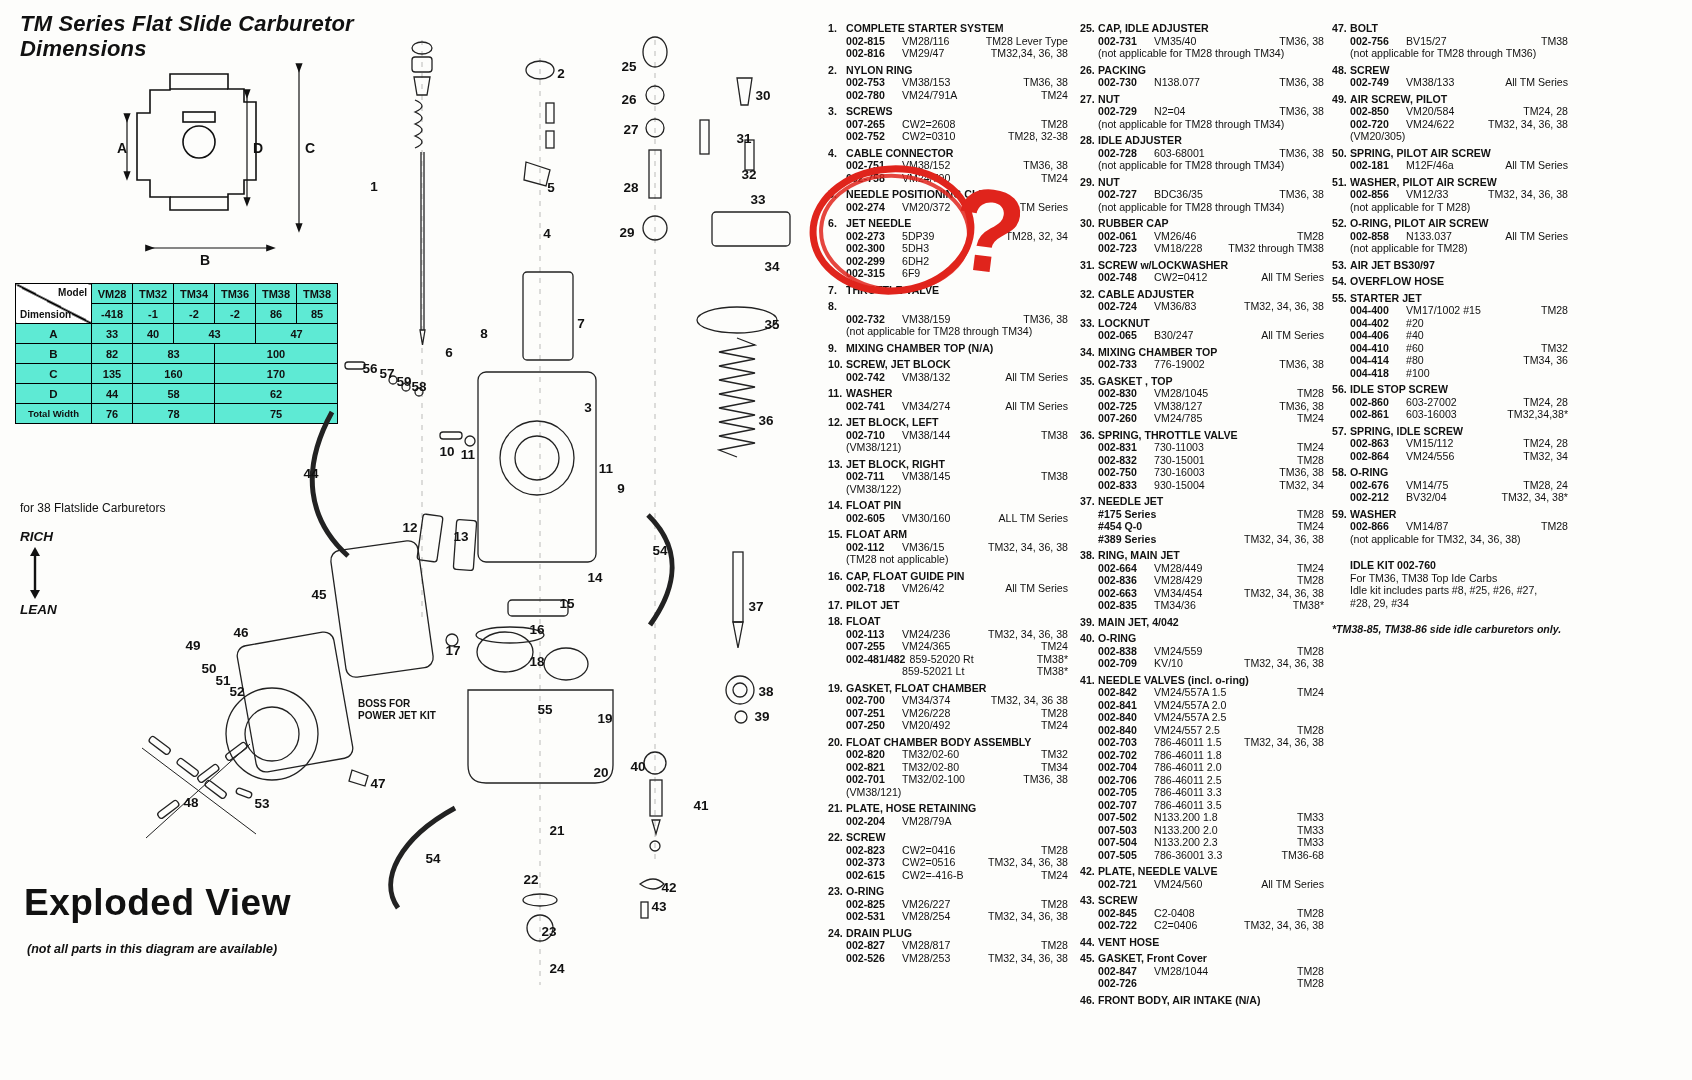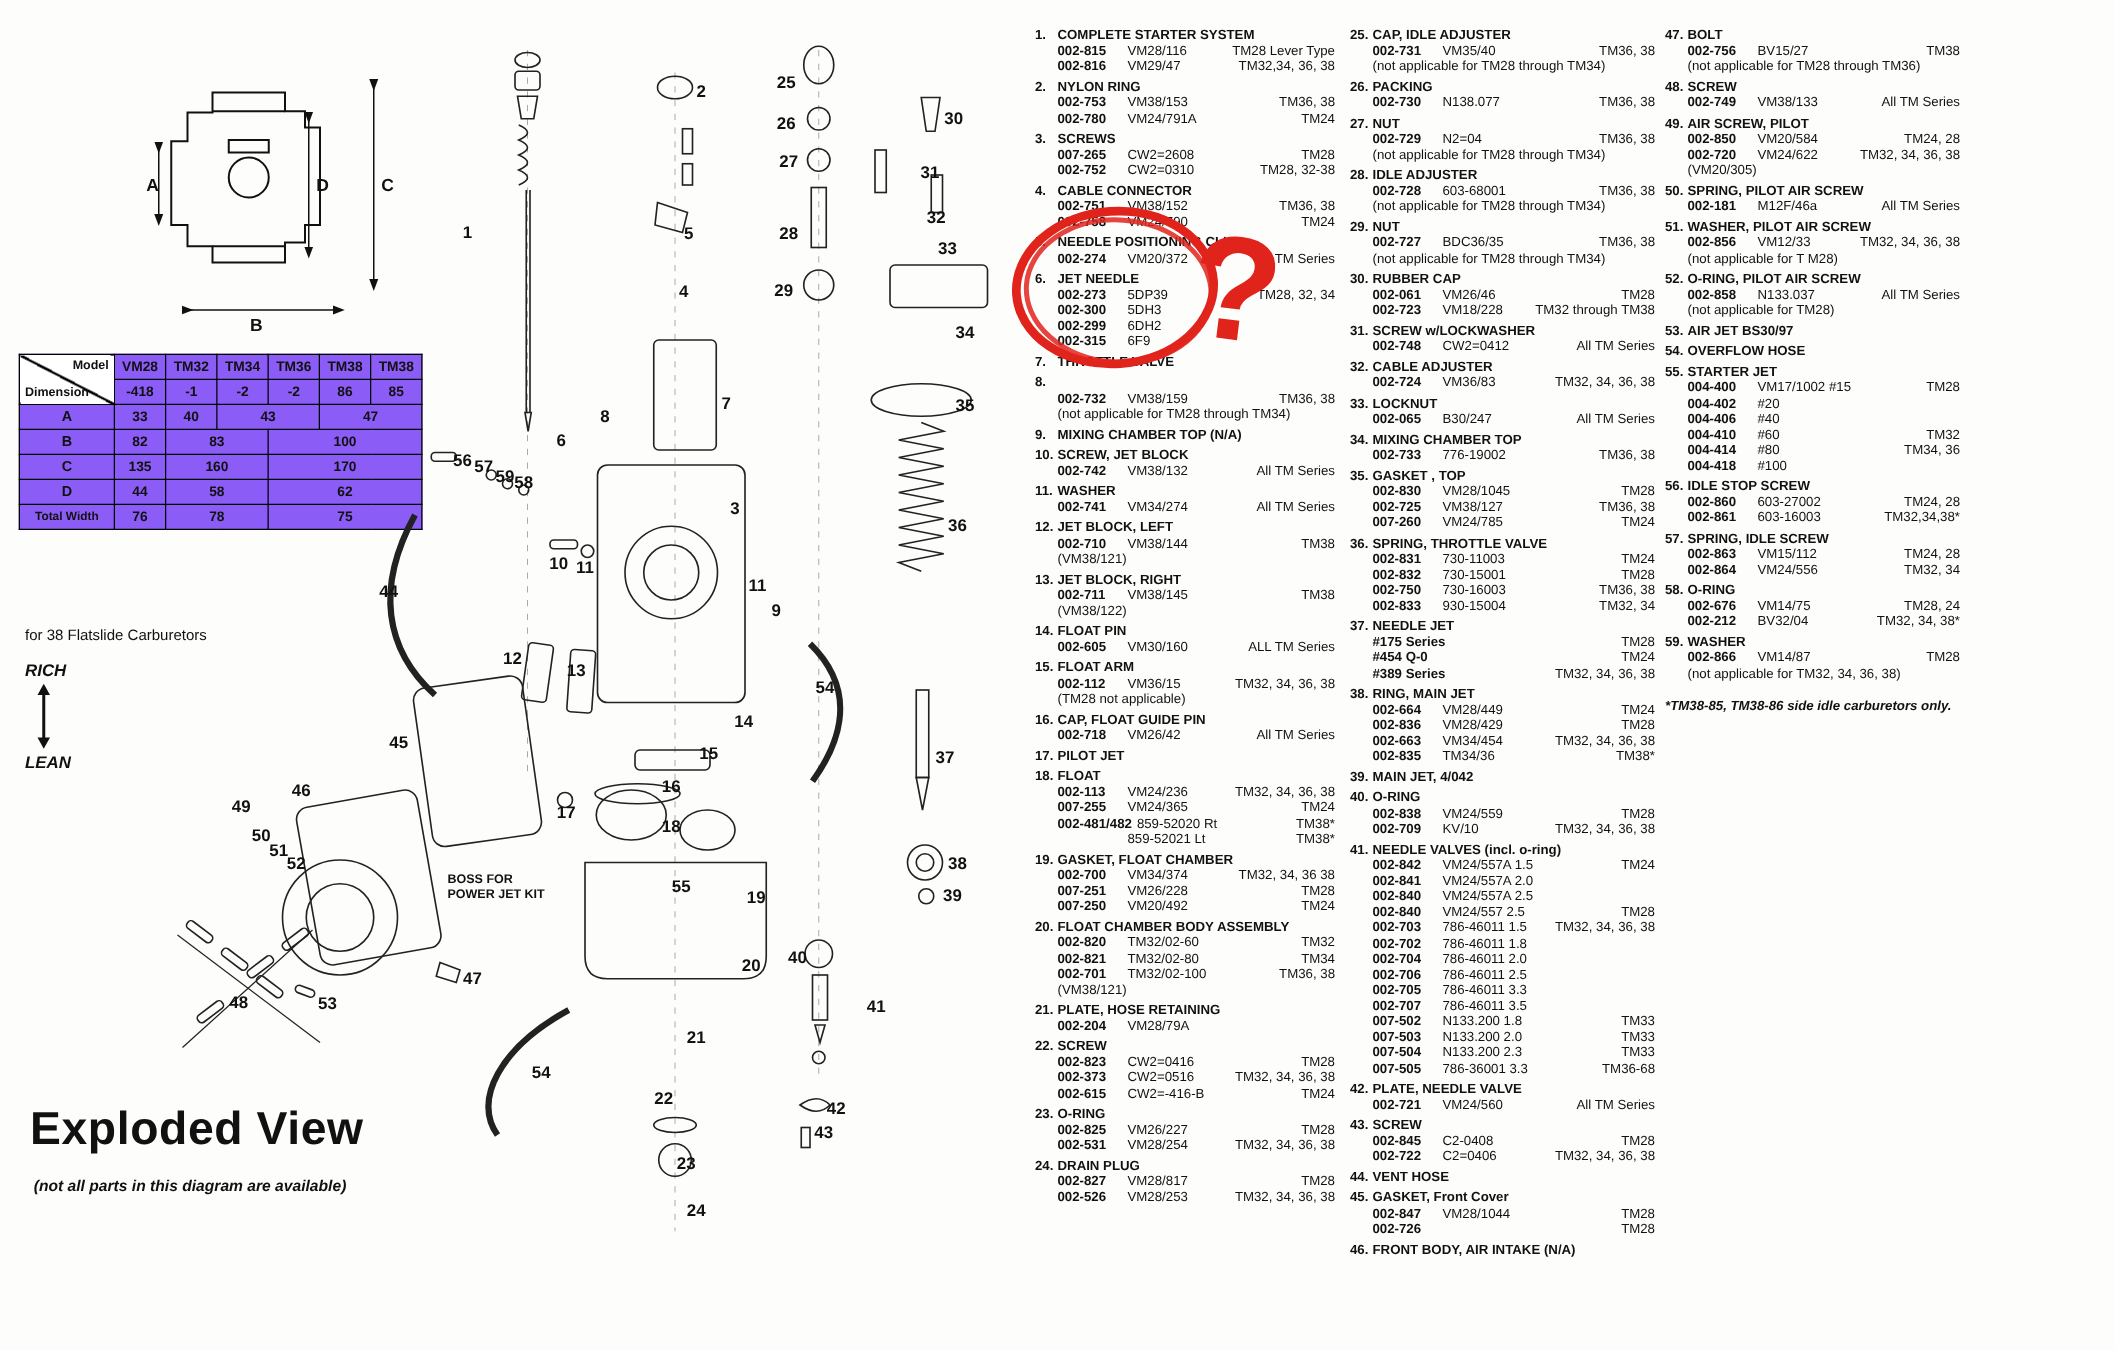--- a/index.html
+++ b/index.html
@@ -6,21 +6,21 @@
   html,body { background:#999; }
   body { font-family:"Liberation Sans", sans-serif; }
   .page { position:relative; width:1692px; height:1080px; background:#fdfdfb; color:#111; overflow:hidden; }
 
   
   .doc-title { position:absolute; left:20px; top:12px; font-style:italic; font-weight:bold; font-size:22px; line-height:1.12; letter-spacing:0.2px; }
 
   .dim-diagram-svg { position:absolute; left:95px; top:52px; }
   .dim-label { position:absolute; font-weight:bold; font-size:14px; }
 
-  #dim-table { position:absolute; left:15px; top:283px; border-collapse:collapse; font-size:11px; background:#8b5cf6; }
+  #dim-table { position:absolute; left:15px; top:283px; border-collapse:collapse; font-size:11px; background:#5eead4; }
   #dim-table td { border:1.6px solid #000; text-align:center; font-weight:bold; padding:1px 2px; height:20px; }
   #dim-table td.mcell { width:41px; }
   #dim-table td.corner { width:76px; position:relative; font-size:10px; font-weight:bold;
      background:linear-gradient(to top right, #fff calc(50% - 1px), #000 calc(50% - 1px), #000 calc(50% + 1px), #fff calc(50% + 1px)); }
   #dim-table .c-top { position:absolute; top:3px; right:4px; }
   #dim-table .c-bot { position:absolute; bottom:3px; left:4px; }
   #dim-table td.rlabel { font-size:11.5px; }
   #dim-table td.rlabel.small { font-size:9.5px;margin-top:45px; }
 
   .sjn { position:absolute; left:20px; top:500px; width:312px; }
@@ -56,20 +56,24 @@
   .pnote.bi { font-weight:bold; font-style:italic; padding-left:0; }
 
   
   .red-annotation { position:absolute; left:780px; top:130px; pointer-events:none; z-index:9; }
 </style>
 </head>
 <body>
 
 <div class="page">
 
+  <div class="doc-title">
+    <div>TM Series Flat Slide Carburetor</div>
+    <div>Dimensions</div>
+  </div>
 
   <svg class="dim-diagram-svg" width="230" height="215" viewBox="0 0 230 215">
     <defs>
       <marker id="ah" markerWidth="8" markerHeight="8" refX="4" refY="4" orient="auto">
         <path d="M0 1 L8 4 L0 7 Z" fill="#111"></path>
       </marker>
     </defs>
     <g stroke="#111" fill="none" stroke-width="1.6">
       <path d="M75 22 h58 v15 h16 v13 h12 v78 h-12 v14 h-16 v16 h-58 v-13 h-20 v-17 h-13 v-67 h13 v-23 h20 z"></path>
       <line x1="75" y1="37" x2="133" y2="37"></line>
@@ -1216,20 +1220,29 @@
           <span class="ptitle">WASHER</span>
         </div>
         <div class="pline">
           <span class="pa">002-866</span>
           <span class="pb">VM14/87</span>
           <span class="pc">TM28</span>
         </div>
         <div class="pnote">(not applicable for TM32, 34, 36, 38)</div>
       </div>
       <div class="pitem gap">
+        <div class="phead">
+          <span class="pnum"></span>
+          <span class="ptitle">IDLE KIT 002-760</span>
+        </div>
+        <div class="pnote">For TM36, TM38  Top Ide Carbs</div>
+        <div class="pnote">Idle kit includes parts #8, #25, #26, #27,</div>
+        <div class="pnote">#28, 29, #34</div>
+      </div>
+      <div class="pitem gap">
         <div class="pnote bi">*TM38-85, TM38-86 side idle carburetors only.</div>
       </div>
     </div>
 
   <svg class="red-annotation" width="340" height="220" viewBox="0 0 340 220">
     <g>
       <ellipse cx="112" cy="100" rx="79" ry="61" fill="none" stroke="#e0241c" stroke-width="7" transform="rotate(-4 112 100)" stroke-linecap="round"></ellipse>
       <ellipse cx="115" cy="103" rx="74" ry="57" fill="none" stroke="#e0241c" stroke-width="4" opacity="0.85" transform="rotate(4 115 103)"></ellipse>
     </g>
     <text id="qmark" x="172" y="140" font-size="118" font-weight="bold" fill="#e0241c" transform="rotate(7 195 105)" font-family="Liberation Sans, sans-serif">?</text>

